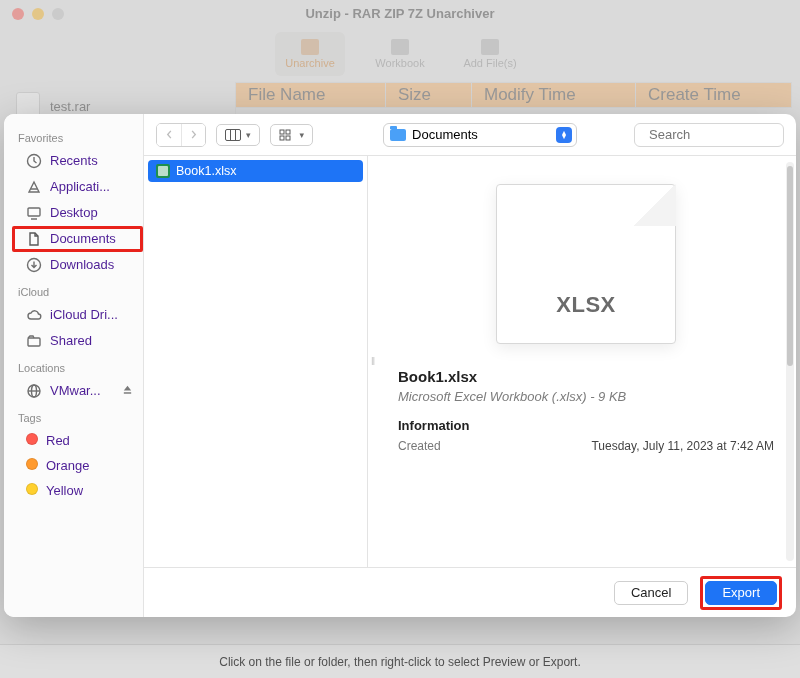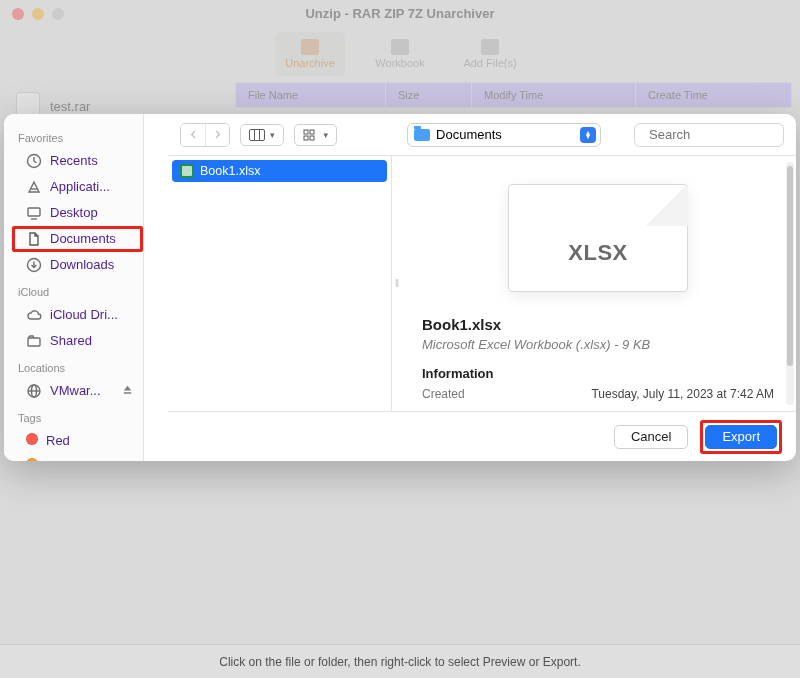--- a/index.html
+++ b/index.html
@@ -10,31 +10,31 @@
   .bg-titlebar { height: 28px; display: flex; align-items: center; padding-left: 12px; gap: 8px; }
   .tl-dot { width: 12px; height: 12px; border-radius: 50%; }
   .tl-dot.red { background: #ff5f57; }
   .tl-dot.yellow { background: #febc2e; }
   .tl-dot.green { background: #c8c8c8; }
   .bg-title { position: absolute; left: 0; right: 0; text-align: center; font-size: 13px; font-weight: 600; color: #4a4a4a; line-height: 28px; }
   .bg-toolbar { height: 48px; display: flex; justify-content: center; gap: 20px; align-items: center; padding-top: 4px; }
   .bg-tool { display: flex; flex-direction: column; align-items: center; justify-content: center; font-size: 11px; color: #9a9a9a; width: 70px; height: 44px; border-radius: 6px; }
   .bg-tool.sel { background: #e0dfde; color: #d58a3d; }
   .bg-tool .ic { width: 18px; height: 16px; margin-bottom: 2px; background: currentColor; opacity: 0.6; border-radius: 2px; }
-  .bg-header { position: absolute; top: 82px; left: 236px; right: 8px; height: 26px; background: #c4b5fd; border-top: 1px solid #ddd; border-bottom: 1px solid #ddd; display: flex; font-size: 11px; color: #555; align-items: flex-start; }
+  .bg-header { position: absolute; top: 82px; left: 236px; right: 8px; height: 26px; background: #fdba74; border-top: 1px solid #ddd; border-bottom: 1px solid #ddd; display: flex; font-size: 17px; color: #555; align-items: flex-start; }
   .bg-header > div { padding-left: 12px; border-right: 1px solid #ddd; height: 100%; display: flex; align-items: center; }
   .bg-left-list { position: absolute; top: 82px; left: 0; width: 236px; padding: 10px 16px; font-size: 13px; color: #444; border-right: 1px solid #ddd; }
   .bg-left-file { display: flex; align-items: center; gap: 10px; }
   .bg-left-file .fi { width: 24px; height: 28px; background: #fff; border: 1px solid #ccc; border-radius: 3px; }
   .bg-left-sub { font-size: 10px; color: #999; margin-left: 34px; }
   .bg-overlay { position: absolute; inset: 0; background: rgba(220,220,220,0.55); }
   .bg-footer { position: absolute; bottom: 0; left: 0; right: 0; height: 34px; background: #e8e8e8; border-top: 1px solid #d3d3d3; display: flex; align-items: center; justify-content: center; font-size: 12px; color: #555; }
 
   
-  .sheet { position: absolute; left: 4px; right: 4px; top: 114px; height: 347px; background: #fff; border-radius: 10px; box-shadow: 0 10px 40px rgba(0,0,0,0.25); display: flex; overflow: hidden; gap: 24px; }
+  .sheet { position: absolute; left: 4px; right: 4px; top: 114px; height: 503px; background: #fff; border-radius: 10px; box-shadow: 0 10px 40px rgba(0,0,0,0.25); display: flex; overflow: hidden; }
 
   .sidebar { width: 140px; border-right: 1px solid #e3e3e3; padding: 10px 0 10px 0; font-size: 13px; overflow-y: auto; background: #fbfbfb; }
   .sidebar::-webkit-scrollbar { width: 10px; }
   .sb-head { color: #8c8c8c; font-size: 11px; padding: 8px 14px 4px; }
   .sb-item { display: flex; gap: 8px; padding: 5px 10px 5px 14px; color: #4c1d95; cursor: default; white-space: nowrap; overflow: hidden; text-overflow: ellipsis; margin-left: 8px; }
   .sb-item.hl { border: 3px solid #e8231b; border-radius: 2px; padding: 2px 7px 2px 11px; }
   .sb-ic { width: 16px; height: 16px; flex-shrink: 0; display: flex; align-items: center; justify-content: center; }
   .sb-ic svg { width: 16px; height: 16px; stroke: #6f6f6f; fill: none; stroke-width: 1.4; }
   .sb-item.hl .sb-ic svg { stroke: #5a5a5a; }
   .tag-dot { width: 12px; height: 12px; border-radius: 50%; border: 1px solid rgba(0,0,0,0.1); }

